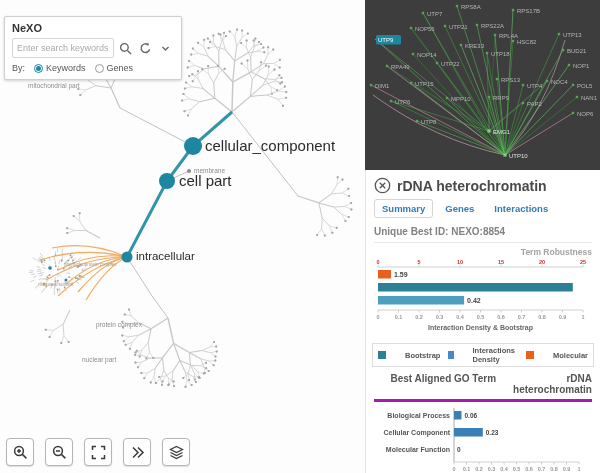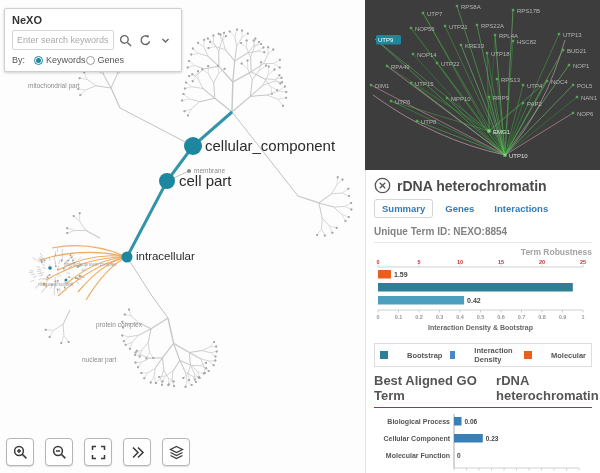--- a/index.html
+++ b/index.html
@@ -4,21 +4,21 @@
 <style>
   html,body{margin:0;padding:0;background:#888;}
   #app{position:relative;width:600px;height:473px;overflow:hidden;background:#ffffff;
        font-family:"Liberation Sans",sans-serif;}
 
   
   #tree-panel{position:absolute;left:0;top:0;width:365px;height:473px;background:#fdfdfd;}
   #tree-svg{position:absolute;left:0;top:0;}
 
   
-  #search-card{position:absolute;left:4px;top:8px;width:178px;background:#fff;
+  #search-card{position:absolute;left:4px;top:16px;width:178px;background:#fff;
     border:1px solid #cfcfcf;border-radius:2px;box-shadow:0 1px 3px rgba(0,0,0,.18);
     padding:5px 7px 6px;z-index:6;box-sizing:border-box;}
   .card-title{font-size:11px;font-weight:bold;color:#333;margin-bottom:4px;}
   .search-row{display:flex;align-items:center;gap:3px;}
   .search-row input{flex:1;min-width:0;height:18px;border:1px solid #d5d5d5;border-radius:2px;
     font-size:9px;padding:0 4px;color:#333;outline:none;font-family:"Liberation Sans",sans-serif;}
   .search-row input::placeholder{color:#aaa;}
   .icon-btn{width:17px;height:17px;display:flex;align-items:center;justify-content:center;
     color:#666;cursor:pointer;flex:0 0 auto;}
   .by-row{margin-top:5px;display:flex;align-items:center;gap:9px;font-size:9px;color:#555;}
@@ -46,22 +46,22 @@
   .tab{padding:3px 7px;border-radius:3px;border:1px solid transparent;cursor:pointer;}
   .tab.active{border-color:#d5d5d5;}
   .term-id{font-size:10px;color:#828282;padding:2px 0 5px;border-bottom:1px solid #e8e8e8;}
   .chart-caption{text-align:right;font-size:8.5px;color:#a3a3a3;margin:4px 0 1px;}
   .legend-row{display:flex;justify-content:center;margin:1px 0 2px;}
   .legend-box{display:flex;align-items:center;gap:8px;border:1px solid #ddd;padding:2px 5px;
     font-size:7.5px;color:#555;}
   .legend-item{display:flex;align-items:center;gap:19px;}
   .sw{width:8px;height:8px;display:inline-block;}
   .section-h{font-size:11.5px;color:#6d6d6d;padding:5px 0 3px;border-top:1px solid #e8e8e8;margin-top:4px;}
-  .go-row{display:grid;grid-template-columns:56% 44%;font-size:13px;color:#555;
-    padding:4px 0;border-bottom:1px solid #a21caf;}
+  .go-row{display:grid;grid-template-columns:56% 44%;font-size:10px;color:#555;
+    padding:4px 0;border-bottom:3px solid #a21caf;text-align:right;}
   svg{display:block;}
 </style>
 </head>
 <body>
 
 <div id="app">
 
   <div id="tree-panel">
     <svg id="tree-svg" width="365" height="473" viewBox="0 0 365 473">
         <line x1="232.0" y1="112.0" x2="232.8" y2="82.0" stroke="#c7c7c7" stroke-width="1.45"></line>
@@ -765,21 +765,21 @@
           </svg>
         </span>
         <span class="icon-btn">
           <svg width="9" height="9" viewBox="0 0 9 9" fill="none" stroke="currentColor" stroke-width="1.4">
             <path d="M1.5 3 L4.5 6 L7.5 3"></path>
           </svg>
         </span>
       </div>
       <div class="by-row">
         <span>By:</span>
-        <span id="radio-group" style="display: flex;  justify-content: center;">
+        <span id="radio-group" style="display: flex; gap: 9px; justify-content: center;">
             <span class="radio sel">
               <span class="rdot"></span>
               <span>Keywords</span>
             </span>
             <span class="radio">
               <span class="rdot"></span>
               <span>Genes</span>
             </span>
           </span>
       </div>
@@ -958,21 +958,21 @@
       <span class="detail-title">rDNA heterochromatin</span>
     </div>
 
     <div class="tabs" id="tabs">
         <span class="tab active">Summary</span>
         <span class="tab">Genes</span>
         <span class="tab">Interactions</span>
       </div>
 
     <div class="term-id">
-      <span>Unique Term ID:</span>
+      <span>Unique Best ID:</span>
       <span>NEXO:8854</span>
     </div>
 
     <div class="chart-caption">Term Robustness</div>
     <svg id="rob-svg" width="219" height="84" viewBox="0 0 219 84">
         <line x1="4" y1="9" x2="209" y2="9" stroke="#d0d0d0" stroke-width="1"></line>
         <line x1="4" y1="6.5" x2="4" y2="9" stroke="#d0d0d0"></line>
         <text x="4" y="5.5" font-size="5.5" fill="#c9302c" text-anchor="middle" font-family="Liberation Sans, sans-serif">0</text>
         <line x1="45" y1="6.5" x2="45" y2="9" stroke="#d0d0d0"></line>
         <text x="45" y="5.5" font-size="5.5" fill="#c9302c" text-anchor="middle" font-family="Liberation Sans, sans-serif">5</text>
@@ -1016,21 +1016,21 @@
       </svg>
 
     <div class="legend-row">
       <div class="legend-box" id="rob-legend">
           <span class="legend-item">
             <span class="sw" style="background:#2c7f95"></span>
             <span>Bootstrap</span>
           </span>
           <span class="legend-item">
             <span class="sw" style="background:#4788c7"></span>
-            <span>Interaction Density</span>
+            <span>Interactions Density</span>
           </span>
           <span class="legend-item">
             <span class="sw" style="background:#e8601c"></span>
             <span>Molecular</span>
           </span>
         </div>
     </div>
 
     <div id="go-table">
         <div class="go-row">

